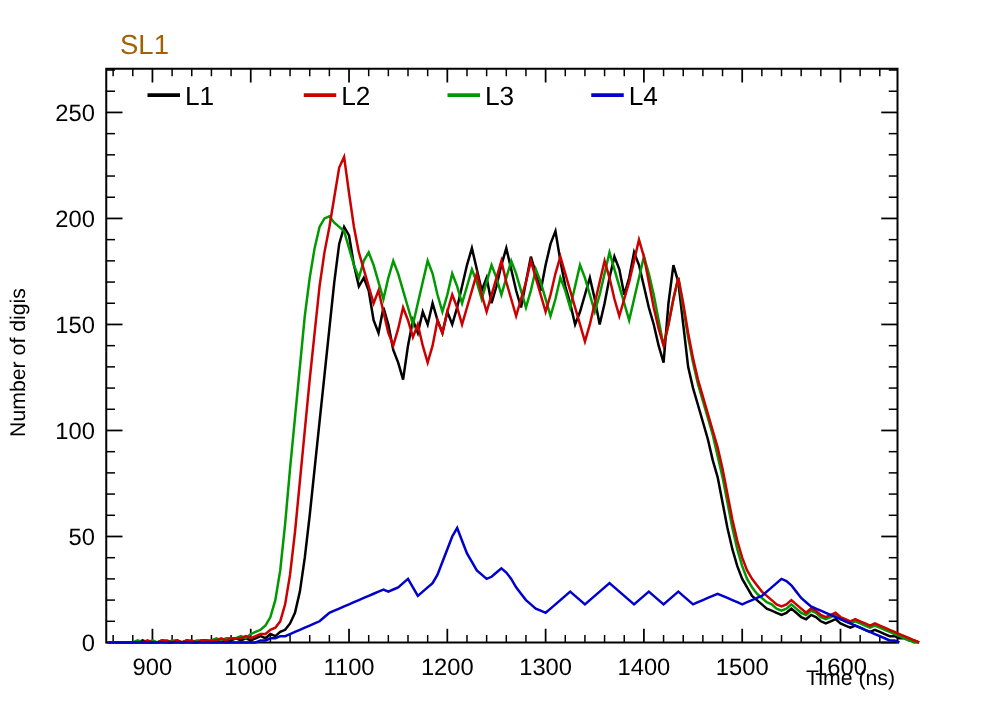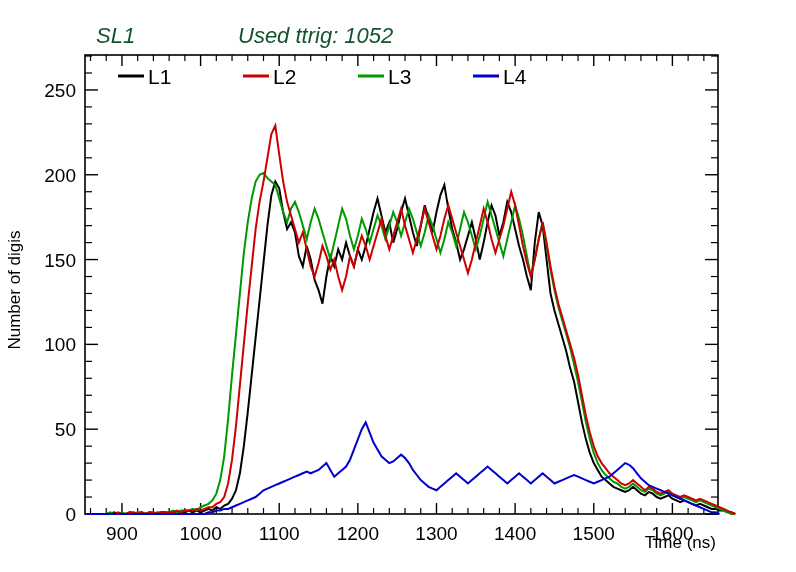--- a/index.html
+++ b/index.html
@@ -16,24 +16,23 @@
   }
   #canvas-root {
     position: relative;
     width: 796px;
     height: 572px;
     background: #ffffff;
   }
   .hdr {
     position: absolute;
     font-size: 22px;
-    color: #14532d;
+    color: #a16207;
     white-space: nowrap;
     line-height: 1;
-    font-style: italic;
   }
   #title-sl {
     left: 96px;
     top: 25px;
   }
   #title-ttrig {
     left: 238px;
     top: 25px;
   }
   #title-run {
@@ -79,21 +78,20 @@
     stroke-linejoin: miter;
     stroke-linecap: butt;
   }
 </style>
 </head>
 <body>
 
 <div id="canvas-root">
 
   <div class="hdr" id="title-sl">SL1</div>
-  <div class="hdr" id="title-ttrig">Used ttrig: 1052</div>
 
   <svg id="plot-svg" width="796" height="572">
 
     <text class="axis-title" transform="translate(20,290) rotate(-90)" text-anchor="middle">Number of digis</text>
 
     <text class="axis-title" x="716" y="548" text-anchor="end">Time (ns)</text>
 
     <rect class="frameline" x="85" y="55" width="633" height="459"></rect>
 
     <g id="x-ticks">

